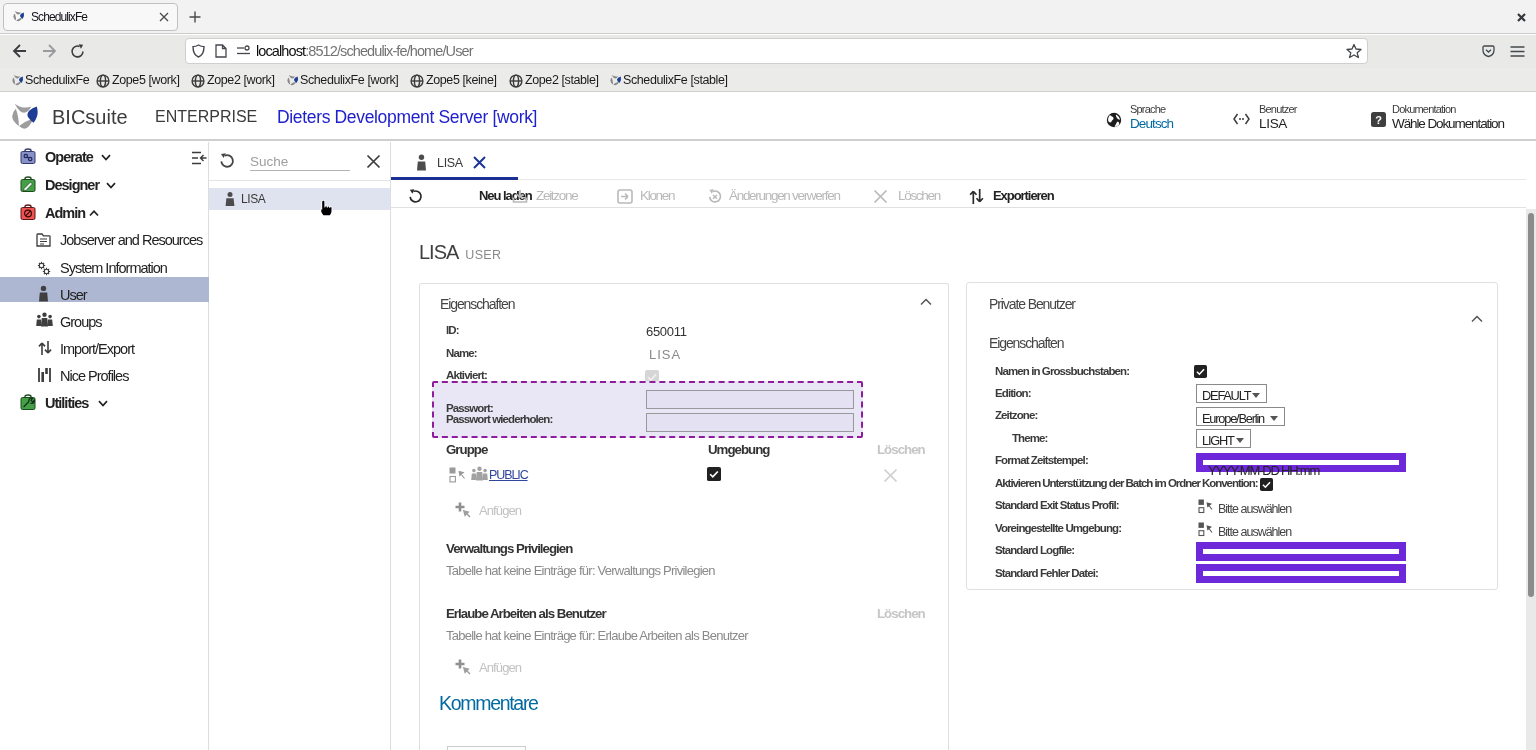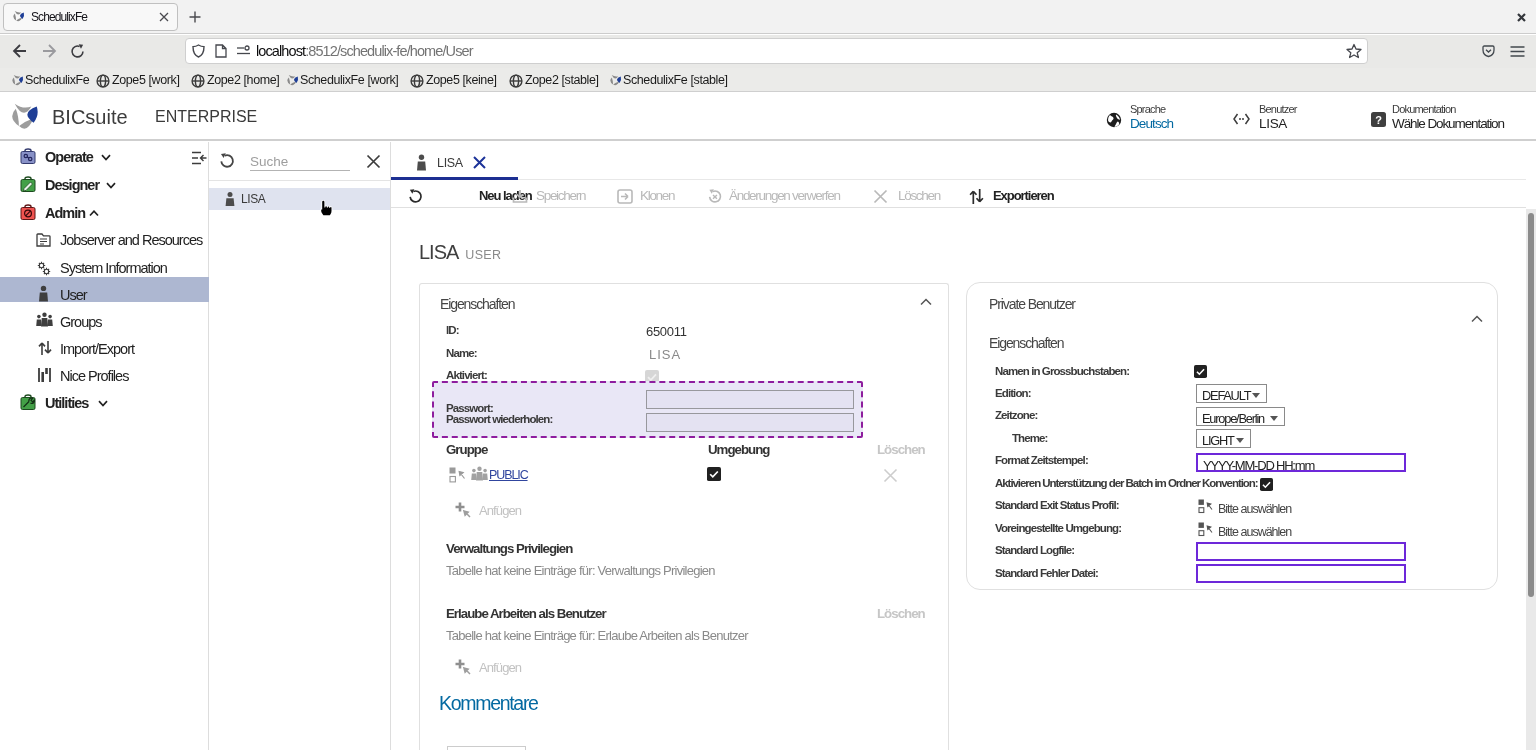--- a/index.html
+++ b/index.html
@@ -10,21 +10,21 @@
   .lbl { font-size:11.5px; font-weight:bold; color:#3a3a3a; letter-spacing:-0.9px; }
   .val { font-size:13px; color:#333; letter-spacing:-0.3px; }
   .hdr { font-size:13.3px; font-weight:bold; color:#333; letter-spacing:-1px; }
   .sbm { font-size:14.5px; font-weight:bold; color:#222; letter-spacing:-1px; }
   .sbi { font-size:14.5px; color:#222; letter-spacing:-1px; }
   .gray13 { font-size:13px; color:#8a8a8a; letter-spacing:-0.75px; }
   .sel { height:19px; border:1px solid #8a8a8a; background:#fff; font-size:12.8px; color:#222; letter-spacing:-1.2px;
          padding:2.5px 0 0 5px; }
   .sel .tri { position:absolute; right:6px; top:8px; width:0; height:0;
          border-left:4.5px solid transparent; border-right:4.5px solid transparent; border-top:5px solid #555; }
-  .inp { height:19px; border:2px solid #6d28d9; background:#fff; font-size:13px; color:#222; letter-spacing:-1.2px;
+  .inp { height:19px; border:7px solid #6d28d9; background:#fff; font-size:13px; color:#222; letter-spacing:-1.2px;
          padding:2.5px 0 0 5px; }
 </style>
 </head>
 <body>
 <div class="abs" style="left:0;top:0;width:1536px;height:750px;">
 
 <div class="abs" style="left:0;top:0;width:1536px;height:34px;background:#f2f2f2;border-bottom:1px solid #cccccc;"></div>
 <div class="abs" style="left:3px;top:3px;width:175px;height:28px;background:#f8f8f8;border:1px solid #c0c0c0;border-radius:4px;"></div>
 <div class="abs" style="left:12px;top:10px;width:14px;height:14px;">
   <svg width="13" height="13" viewBox="0 0 28 28">
@@ -123,21 +123,21 @@
         </svg>
       </div>
   <div class="abs" style="left:112px;top:1px;">Zope5 [work]</div>
   <div class="abs bm-globe" style="left:191px;top:2px;">
         <svg width="14" height="14" viewBox="0 0 14 14">
           <circle cx="7" cy="7" r="5.9" stroke="#3b3b3b" stroke-width="1.4" fill="none"></circle>
           <ellipse cx="7" cy="7" rx="2.6" ry="5.9" stroke="#3b3b3b" stroke-width="1.4" fill="none"></ellipse>
           <path d="M1.1 7 H12.9" stroke="#3b3b3b" stroke-width="1.4"></path>
         </svg>
       </div>
-  <div class="abs" style="left:207px;top:1px;">Zope2 [home]</div>
+  <div class="abs" style="left:207px;top:1px;">Zope2 [work]</div>
   <div class="abs bm-star" style="left:286px;top:2px;">
         <svg width="13" height="13" viewBox="0 0 28 28">
           <path d="M5.8 2.2 Q13 15.9 19.8 4.9 Q12.6 6.5 5.8 2.2 Z" fill="#8a8a8a"></path>
           <path d="M6.2 7.5 Q-1.7 14.8 8.8 22.6 Q8.5 14.2 6.2 7.5 Z" fill="#8a8a8a"></path>
           <path d="M9 22.8 Q15.9 28.2 22 16.4 Q14.3 18.4 9 22.8 Z" fill="#8a8a8a"></path>
           <path d="M25.4 5.4 Q27.6 12.2 22.6 19.4 Q10.4 10.8 25.4 5.4 Z" fill="#1e3e96"></path>
         </svg>
       </div>
   <div class="abs" style="left:300px;top:1px;">SchedulixFe [work]</div>
   <div class="abs bm-globe" style="left:410px;top:2px;">
@@ -171,20 +171,21 @@
 <div class="abs" style="left:10px;top:102px;">
   <svg width="29" height="29" viewBox="0 0 28 28">
     <path d="M4.6 1.6 Q13 17.6 20.6 4.4 Q12.6 7.4 4.6 1.6 Z" fill="#9d9d9d"></path>
     <path d="M5.6 6.6 Q-2.6 15 8.6 23.2 Q8.4 13.8 5.6 6.6 Z" fill="#9d9d9d"></path>
     <path d="M8.8 23.2 Q16.6 31 22.6 15.8 Q14.4 18.8 8.8 23.2 Z" fill="#9d9d9d"></path>
     <path d="M25.8 4.4 Q28.6 12.6 22.8 20 Q9.4 10.4 25.8 4.4 Z" fill="#1e3e96"></path>
   </svg>
 </div>
 <div class="abs" style="left:52px;top:106px;font-size:20px;color:#3c3c3c;">BICsuite</div>
 <div class="abs" style="left:155px;top:108px;font-size:16px;color:#3a3a3a;">ENTERPRISE</div>
+<div class="abs" style="left:277px;top:107px;font-size:17.5px;letter-spacing:-0.34px;color:#2020cf;">Dieters Development Server [work]</div>
 
 <div class="abs" style="left:1106px;top:112px;">
   <svg width="16" height="16" viewBox="0 0 16 16">
         <circle cx="8" cy="8" r="7.2" fill="#1d1d1d"></circle>
         <path d="M4 3 C5.5 4.5 7 4.5 7.5 6 C8 7.5 6 8 5.5 9.5 C5 11 3 10.5 2.2 9 C1.8 7 2.5 4.5 4 3 Z M10 2.5 C12 3.5 13.8 5.5 14 8 C13 7 11.5 7.5 11 6 C10.5 4.8 9.5 4 10 2.5 Z M12 9.5 C13 10.5 13.5 11 13 12.5 C11.8 14 10 14.8 8.5 14.8 C9 13.5 9.5 13 10 12 C10.8 10.5 11 9.5 12 9.5 Z" fill="#ffffff"></path>
       </svg>
 </div>
 <div class="abs" style="left:1130px;top:103px;font-size:11px;letter-spacing:-0.8px;color:#3c3c3c;">Sprache</div>
 <div class="abs" style="left:1130px;top:116px;font-size:13.5px;letter-spacing:-0.9px;color:#0369a1;">Deutsch</div>
 <div class="abs" style="left:1233px;top:113px;">
@@ -378,21 +379,21 @@
         </svg>
   </div>
   <div class="abs" style="left:40px;top:7px;font-size:13px;letter-spacing:-1.05px;font-weight:bold;color:#222;padding-left:48px;">Neu laden</div>
 
   <div class="abs" style="left:121px;top:8px;">
     <svg width="16" height="15" viewBox="0 0 16 15">
           <path d="M8 1 V8.5 M8 8.5 L4.8 5.3 M8 8.5 L11.2 5.3" stroke="#b9b9b9" stroke-width="1.7" fill="none"></path>
           <path d="M1.5 8.5 V13 H14.5 V8.5" stroke="#b9b9b9" stroke-width="1.7" fill="none"></path>
         </svg>
   </div>
-  <div class="abs" style="left:145px;top:7px;font-size:13.5px;letter-spacing:-1.3px;color:#b9b9b9;">Speichern</div>
+  <div class="abs" style="left:145px;top:7px;font-size:13.5px;letter-spacing:-1.3px;color:#b9b9b9;">Zeitzone</div>
 
   <div class="abs" style="left:226px;top:8px;">
     <svg width="16" height="15" viewBox="0 0 16 15">
           <rect x="1" y="1" width="14" height="13" rx="2" stroke="#b9b9b9" stroke-width="1.6" fill="none"></rect>
           <path d="M4 7.5 H11 M11 7.5 L8 4.5 M11 7.5 L8 10.5" stroke="#b9b9b9" stroke-width="1.6" fill="none"></path>
         </svg>
   </div>
   <div class="abs" style="left:249px;top:7px;font-size:13.5px;letter-spacing:-1.3px;color:#b9b9b9;">Klonen</div>
 
   <div class="abs" style="left:315px;top:8px;">
@@ -496,21 +497,21 @@
     <svg width="19" height="18" viewBox="0 0 19 18">
           <path d="M5 0.5 V9.5 M0.5 5 H9.5" stroke="#8f8f8f" stroke-width="2.6"></path>
           <path d="M9.8 9.8 L15 15 M8.9 8.9 L13.2 10.1 L10.1 13.2 Z" stroke="#9e9e9e" stroke-width="1.5" fill="#9e9e9e"></path>
         </svg>
   </div>
   <div class="abs" style="left:59px;top:376px;font-size:13px;letter-spacing:-0.9px;color:#c2c2c2;">Anfügen</div>
   <div class="abs" style="left:19px;top:408px;font-size:19.5px;letter-spacing:-1.3px;color:#0369a1;">Kommentare</div>
   <div class="abs" style="left:27px;top:462px;width:79px;height:5px;border:1px solid #cccccc;border-bottom:none;"></div>
 </div>
 
-<div class="abs" id="rightcard" style="left:966px;top:282px;width:532px;height:308px;background:#fff;border:1px solid #e0e0e0;border-radius:14px;padding-left:24px;">
+<div class="abs" id="rightcard" style="left:966px;top:282px;width:532px;height:308px;background:#fff;border:1px solid #e0e0e0;border-radius:3px;padding-left:24px;">
   <div class="abs" style="left:22px;top:13px;font-size:14px;letter-spacing:-1.1px;color:#454545;">Private Benutzer</div>
   <div class="abs" style="left:504px;top:32px;">
         <svg width="12" height="8" viewBox="0 0 12 8">
           <path d="M1 6.5 L6 1.5 L11 6.5" stroke="#555" stroke-width="1.5" fill="none"></path>
         </svg>
       </div>
   <div class="abs" style="left:22px;top:52px;font-size:14px;letter-spacing:-1.1px;color:#454545;">Eigenschaften</div>
   <div class="abs lbl" style="left:28px;top:82px;">Namen in Grossbuchstaben:</div>
   <div class="abs" style="left:227px;top:82px;">
     <svg width="13" height="13" viewBox="0 0 15 15">

